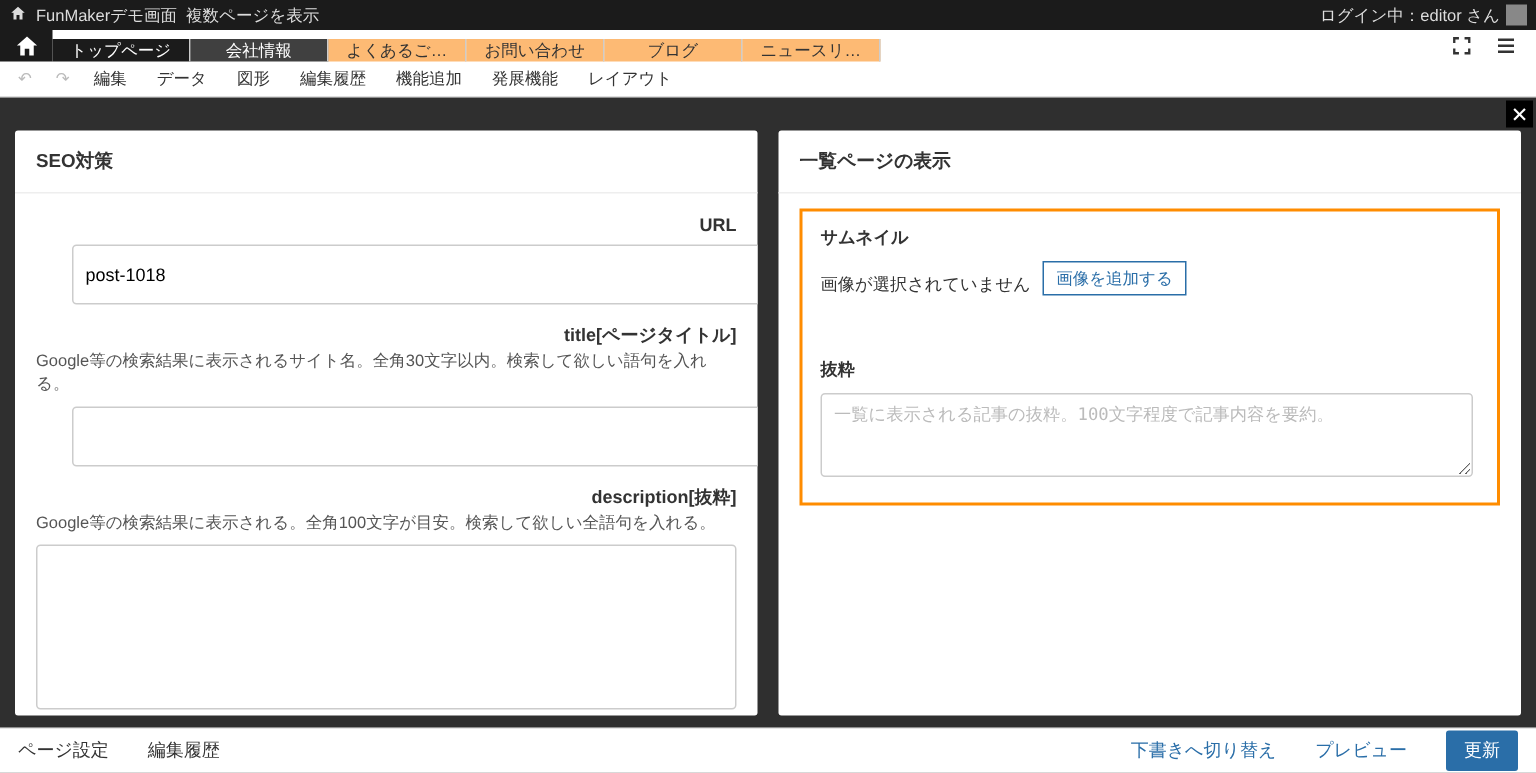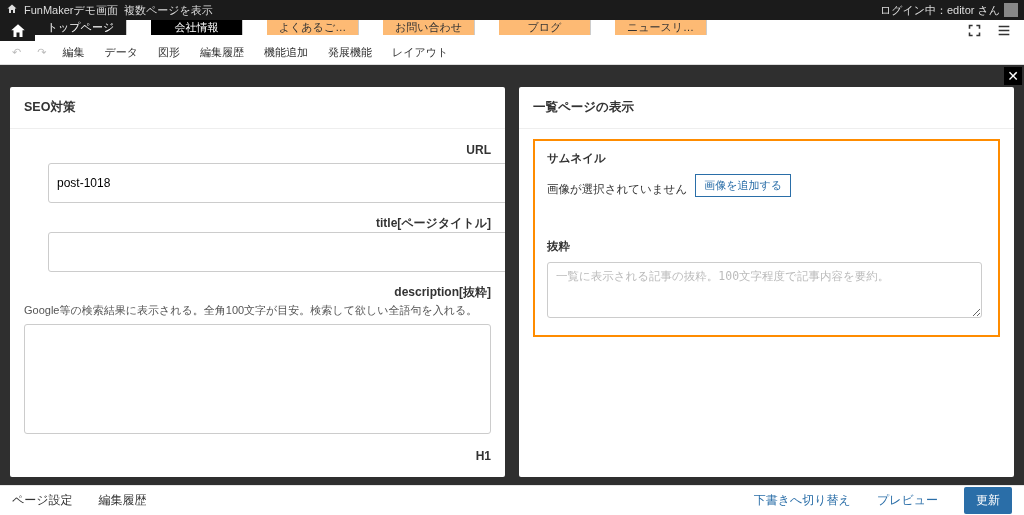--- a/index.html
+++ b/index.html
@@ -6,24 +6,24 @@
   html, body { width: 1024px; height: 515px; font-family: "Hiragino Kaku Gothic ProN", "メイリオ", Meiryo, sans-serif; font-size: 12px; overflow: hidden; background: #fff; color: #333; }
   .topbar { height: 20px; background: #1b1b1b; color: #ddd; display: flex; align-items: center; padding: 0 6px; gap: 8px; }
   .topbar .title { font-size: 11px; display: flex; align-items: center; gap: 6px; }
   .topbar .spacer { flex: 1; }
   .topbar .login { font-size: 11px; display: flex; align-items: center; gap: 4px; }
   .avatar { width: 14px; height: 14px; background: #888; display: inline-block; }
   .house-ico { width: 12px; height: 12px; display:inline-block; }
 
   .tabrow { height: 21px; background: #fff; display: flex; align-items: stretch; }
   .home-btn { width: 35px; display: flex; align-items: center; justify-content: center; background: #1b1b1b; color: #fff; }
-  .tabs { display: flex; align-items: flex-start; gap: 24px; }
+  .tabs { display: flex; align-items: flex-end; }
   .tab { min-width: 92px; padding: 0 10px; display: flex; align-items: center; justify-content: center; font-size: 11px; border-right: 1px solid #ccc; background:#1b1b1b; color:#fff; }
   .tab.light { background:#fdba74; color:#333; }
-  .tab.active { background: #000000; color: #fff; }
+  .tab.active { background: #404040; color: #fff; }
   .tabrow .right { margin-left: auto; display: flex; align-items: center; gap: 14px; padding-right: 12px; }
   .tool-ico { width: 16px; height: 16px; display:flex; align-items:center; justify-content:center; color:#333; }
 
   .menubar { height: 24px; background: #fff; border-bottom: 1px solid #ddd; display: flex; align-items: center; padding: 0 12px; gap: 16px; font-size: 11px; color: #333; }
   .menubar .arrow { color:#bbb; }
 
   .workspace { position: relative; height: calc(515px - 20px - 21px - 24px - 30px); background: #2f2f2f; padding: 22px 10px 8px 10px; display: flex; gap: 14px; }
   .panel { background: #fff; border-radius: 2px; flex: 1; min-width: 0; display: flex; flex-direction: column; }
   .panel-header { padding: 12px 14px; font-size: 12.5px; font-weight: bold; border-bottom: 1px solid #eee; color:#333; }
   .panel-body { padding: 10px 14px 14px 14px; overflow: hidden; }
@@ -114,20 +114,21 @@
 <div class="workspace">
   <div class="close-btn">✕</div>
 
   <div class="panel">
     <div class="panel-header">SEO対策</div>
     <div class="panel-body">
       <div class="field-label">URL</div>
       <input class="text-input" style="margin-top: 6px;" value="post-1018">
 
       <div class="field-label">title[ページタイトル]</div>
+      <div class="field-help">Google等の検索結果に表示されるサイト名。全角30文字以内。検索して欲しい語句を入れる。</div>
       <input class="text-input" value="" style="">
 
       <div class="field-label">description[抜粋]</div>
       <div class="field-help">Google等の検索結果に表示される。全角100文字が目安。検索して欲しい全語句を入れる。</div>
       <textarea class="textarea" style=""></textarea>
 
       <div class="field-label">H1</div>
       
       
 

